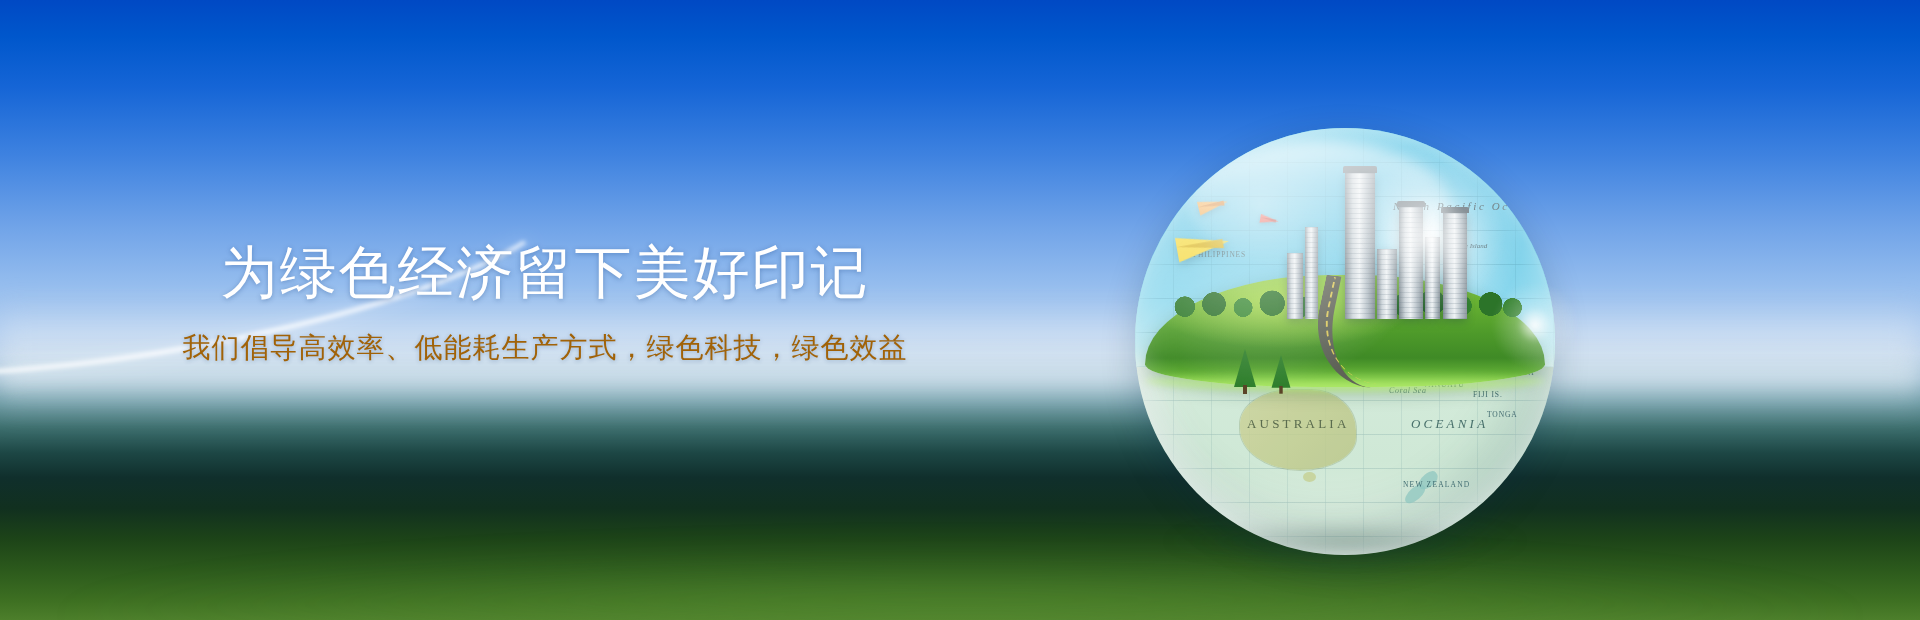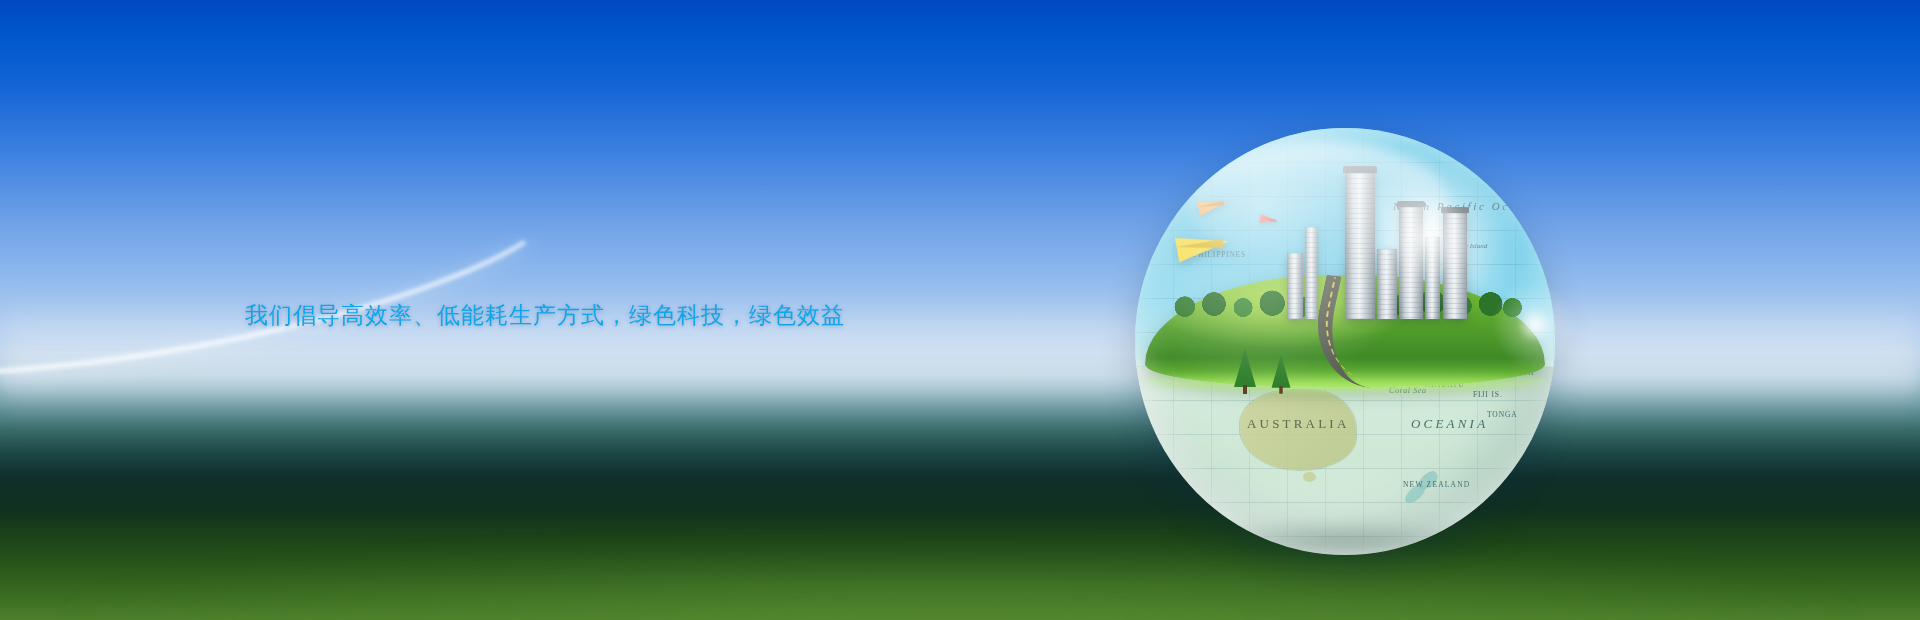--- a/index.html
+++ b/index.html
@@ -80,24 +80,24 @@
     font-size:57px;
     line-height:1.12;
     font-weight:400;
     color:#ffffff;
     letter-spacing:2px;
     text-shadow:0 1px 5px rgba(20,60,120,0.35);
     white-space:nowrap;
   }
   .subhead {
     margin-top:23px;
-    font-size:23px;
+    font-size:28px;
     line-height:1.4;
     font-weight:400;
-    color:#0ea5e9;
+    color:#a16207;
     letter-spacing:1px;
     text-shadow:0 1px 4px rgba(20,60,120,0.30);
     white-space:nowrap;
   }
   .cta {
     margin-top:40px;
     display:inline-flex;
     align-items:center; justify-content:center;
     gap:12px;
     min-width:140px; height:43px;
@@ -451,18 +451,19 @@
       <div class="glass-top"></div>
     </div>
 
     <div class="globe-shadow"></div>
   </div>
 
   <div class="swoosh"></div>
   <div class="swoosh-glint"></div>
 
   <div class="copy">
+    <h1 class="headline">为绿色经济留下美好印记</h1>
 
     <p class="subhead">我们倡导高效率、低能耗生产方式，绿色科技，绿色效益</p>
 
   </div>
 
 </div>
 
 </body></html>

